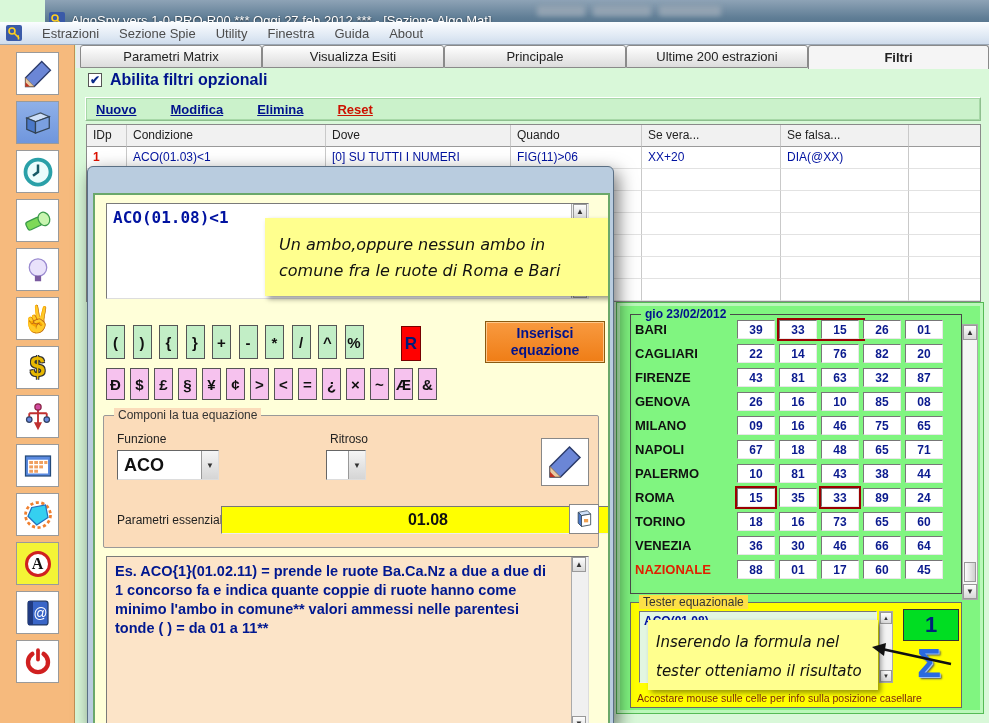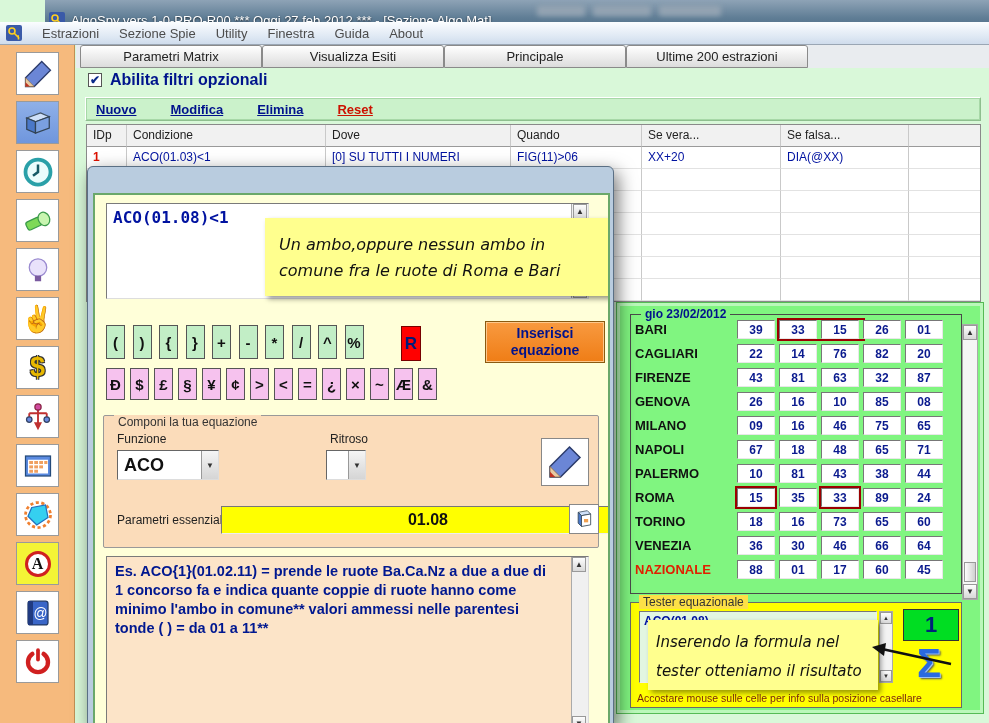--- a/index.html
+++ b/index.html
@@ -117,21 +117,21 @@
     display:flex; align-items:center; justify-content:center; font-size:15px; font-weight:bold; color:#111; }
   .opbtn.pink { height:32px; margin-right:5px; background:#f6c2ee; }
   .rbtn { position:absolute; left:306px; top:131px; width:20px; height:35px; background:#ff0000; border:1px solid #700;
     display:flex; align-items:center; justify-content:center; font-size:17px; font-weight:bold; color:#001a7a; }
   .insbtn { position:absolute; left:390px; top:126px; width:120px; height:42px;
     background:linear-gradient(180deg,#f89a40,#ef7d16); border:1px solid #8a5a10; box-shadow:0 0 0 1px #fdc88c inset;
     display:flex; align-items:center; justify-content:center; text-align:center;
     font-size:14px; font-weight:bold; color:#00128c; line-height:1.25; }
 
   .compose { position:absolute; left:8px; top:220px; width:496px; height:133px; background:#fbdcba; border:1px solid #999; border-radius:2px; }
-  .compose-legend { position:absolute; left:10px; top:-8px; background:#fbdcba; padding:0 4px; font-size:12px; color:#333;margin-top:7px; }
+  .compose-legend { position:absolute; left:10px; top:-8px; background:#fbdcba; padding:0 4px; font-size:12px; color:#333; }
   .flabel { position:absolute; font-size:12px; color:#222; }
   .combo { position:absolute; background:#fff; border:1px solid; border-color:#666 #ddd #ddd #666; display:flex; align-items:center; }
   .combo .val { flex:1; padding-left:6px; font-weight:bold; font-size:18px; color:#111; }
   .combo .drop { width:17px; height:100%; background:linear-gradient(180deg,#f5f5f5,#d5d5d5); border-left:1px solid #999;
     display:flex; align-items:center; justify-content:center; font-size:8px; color:#333; }
   .toolbtn { position:absolute; background:#fff; border:1px solid #888; display:flex; align-items:center; justify-content:center; }
   .paramfield { position:absolute; left:117px; top:90px; width:414px; height:28px; background:#ffff00;
     border:1px solid; border-color:#777 #eee #eee #777; display:flex; align-items:center; justify-content:center;
     font-size:16px; font-weight:bold; color:#111; }
 
@@ -261,20 +261,21 @@
           <path d="M7.5 5.5 a8 8 0 1 0 9 0" fill="none" stroke="#d02020" stroke-width="3.5" stroke-linecap="round"></path>
         </svg>
       </div>
   </div>
 
   <div class="tabstrip">
     <div class="tab" style="left:186px;width:182px">Visualizza Esiti</div>
     <div class="tab" style="left:4px;width:182px">Parametri Matrix</div>
     <div class="tab" style="left:368px;width:182px">Principale</div>
     <div class="tab" style="left:550px;width:182px">Ultime 200 estrazioni</div>
+    <div class="tab active" style="left:732px;width:181px">Filtri</div>
   </div>
 
   <div class="chkrow">
     <span class="chk">✔</span>
     <span class="chklabel">Abilita filtri opzionali</span>
   </div>
 
   <div class="linkbar">
     <a>Nuovo</a>
     <a>Modifica</a>

